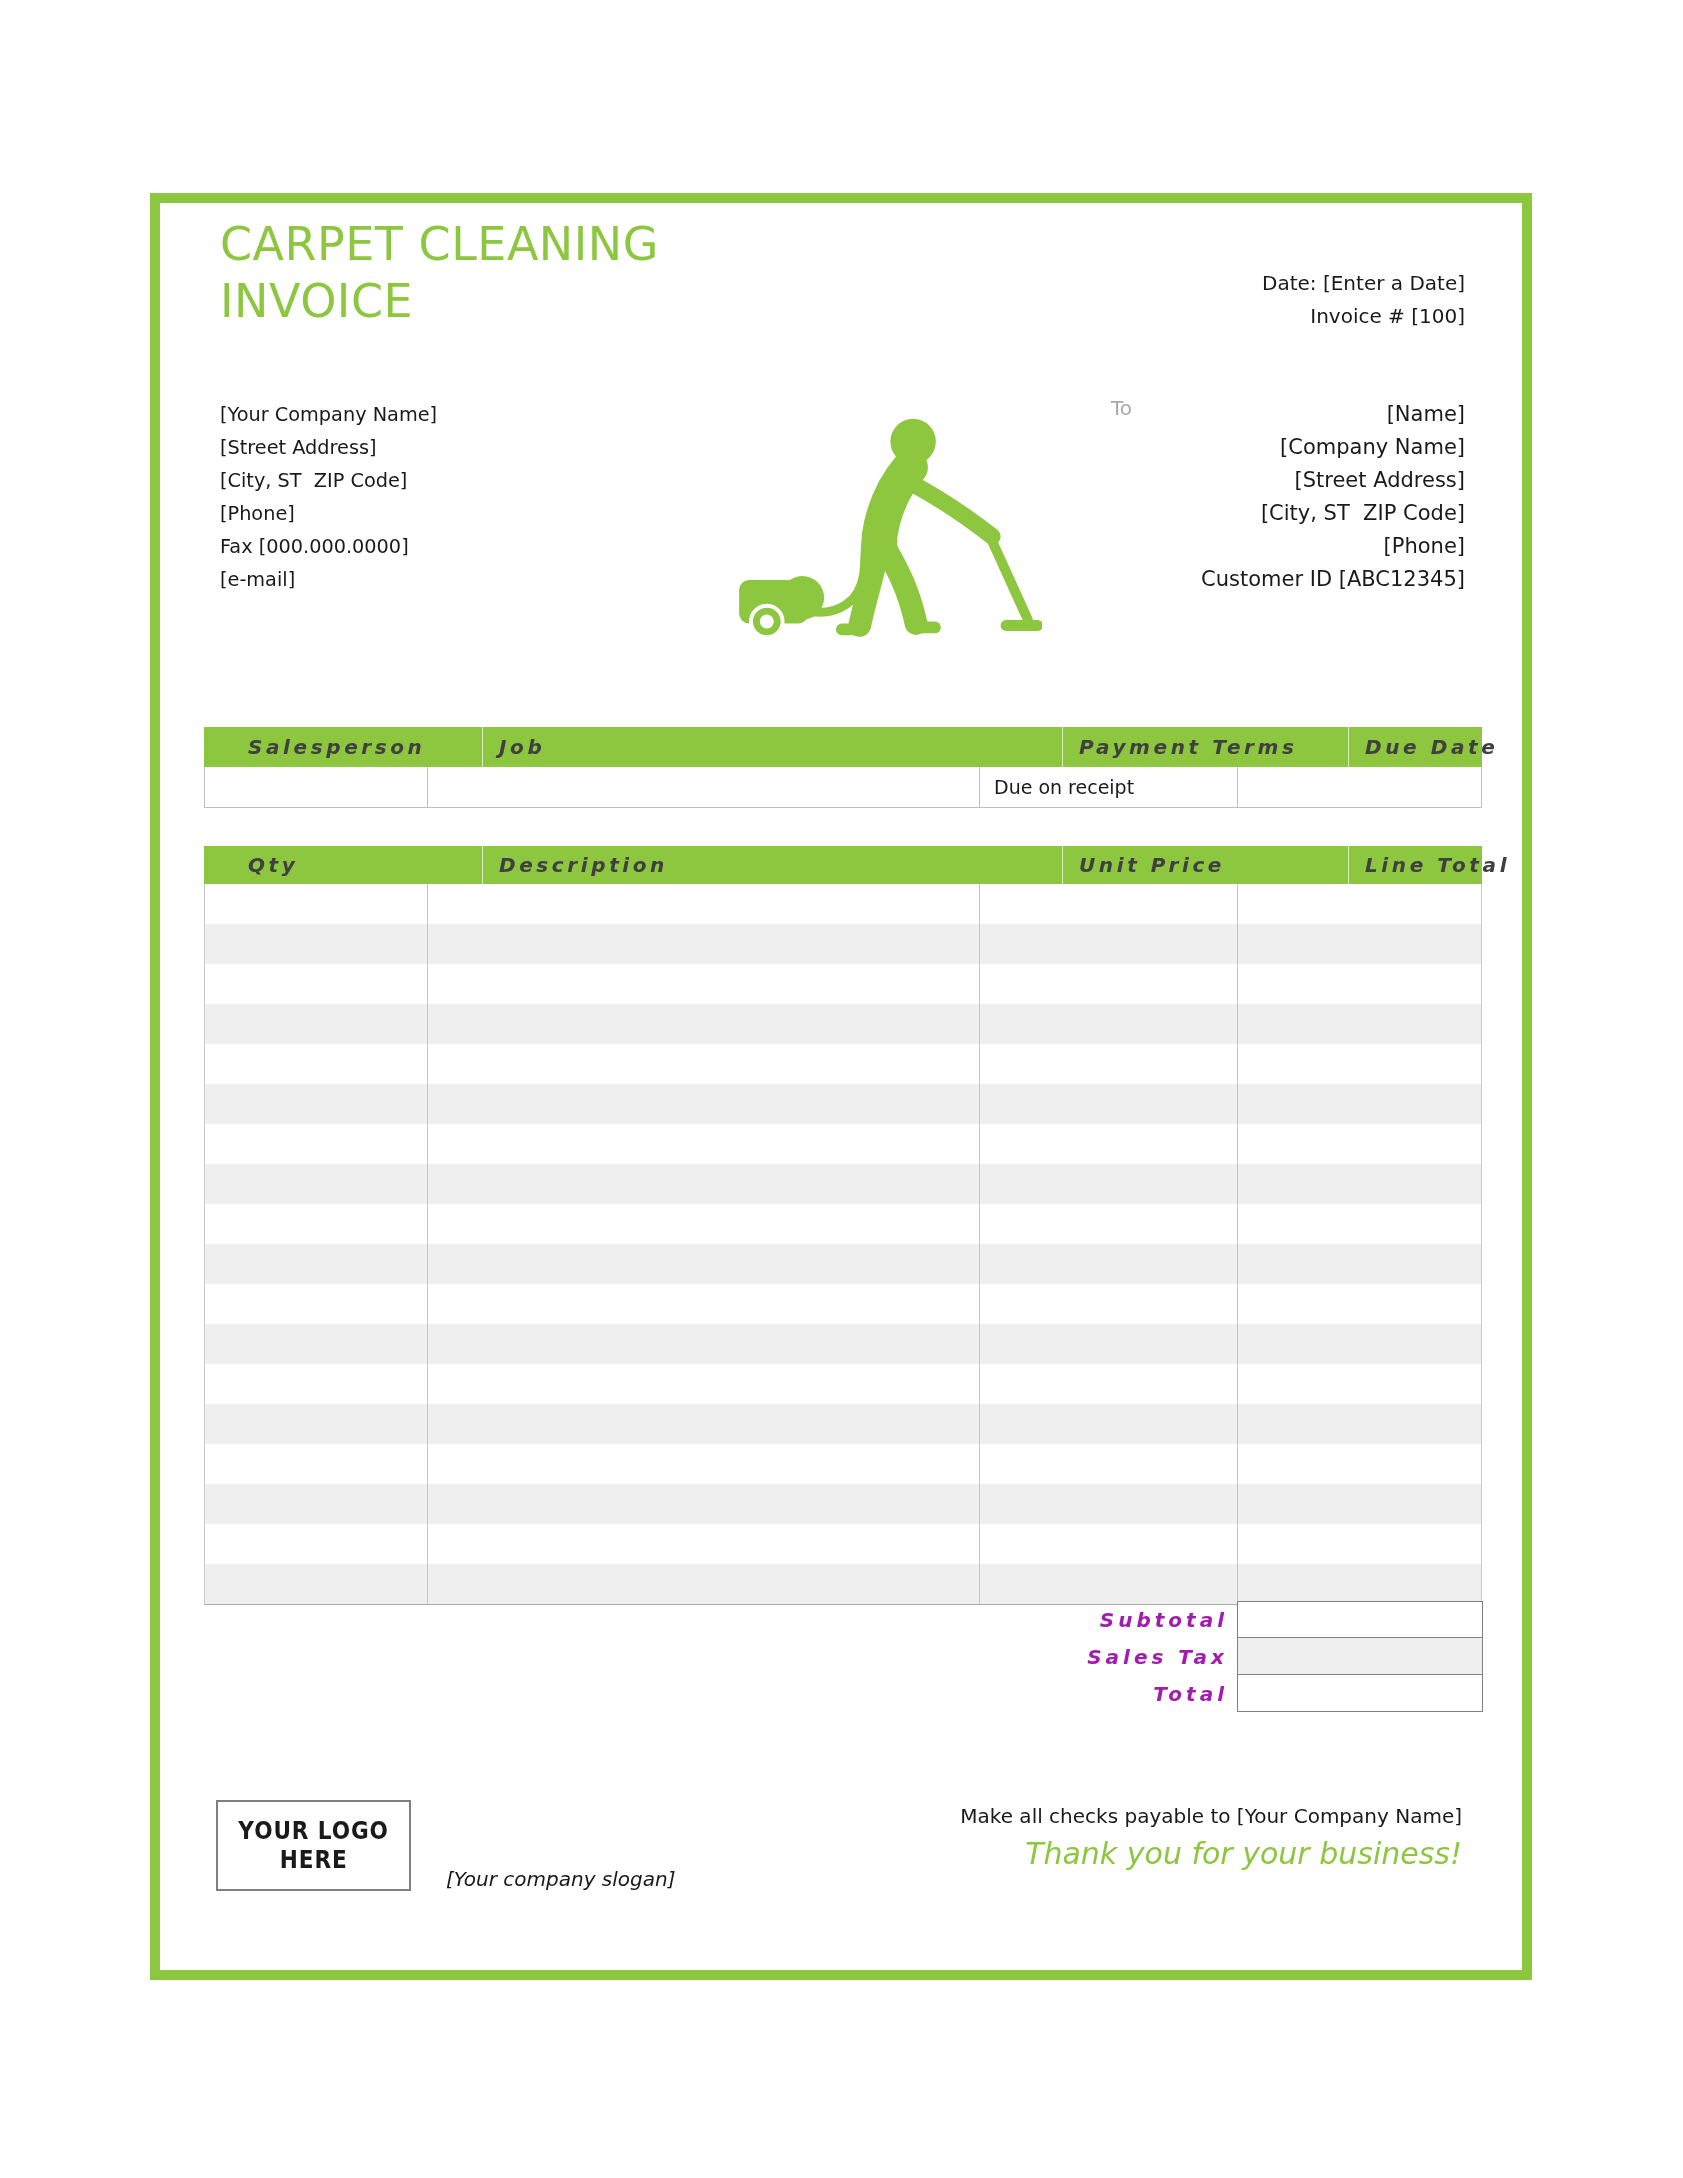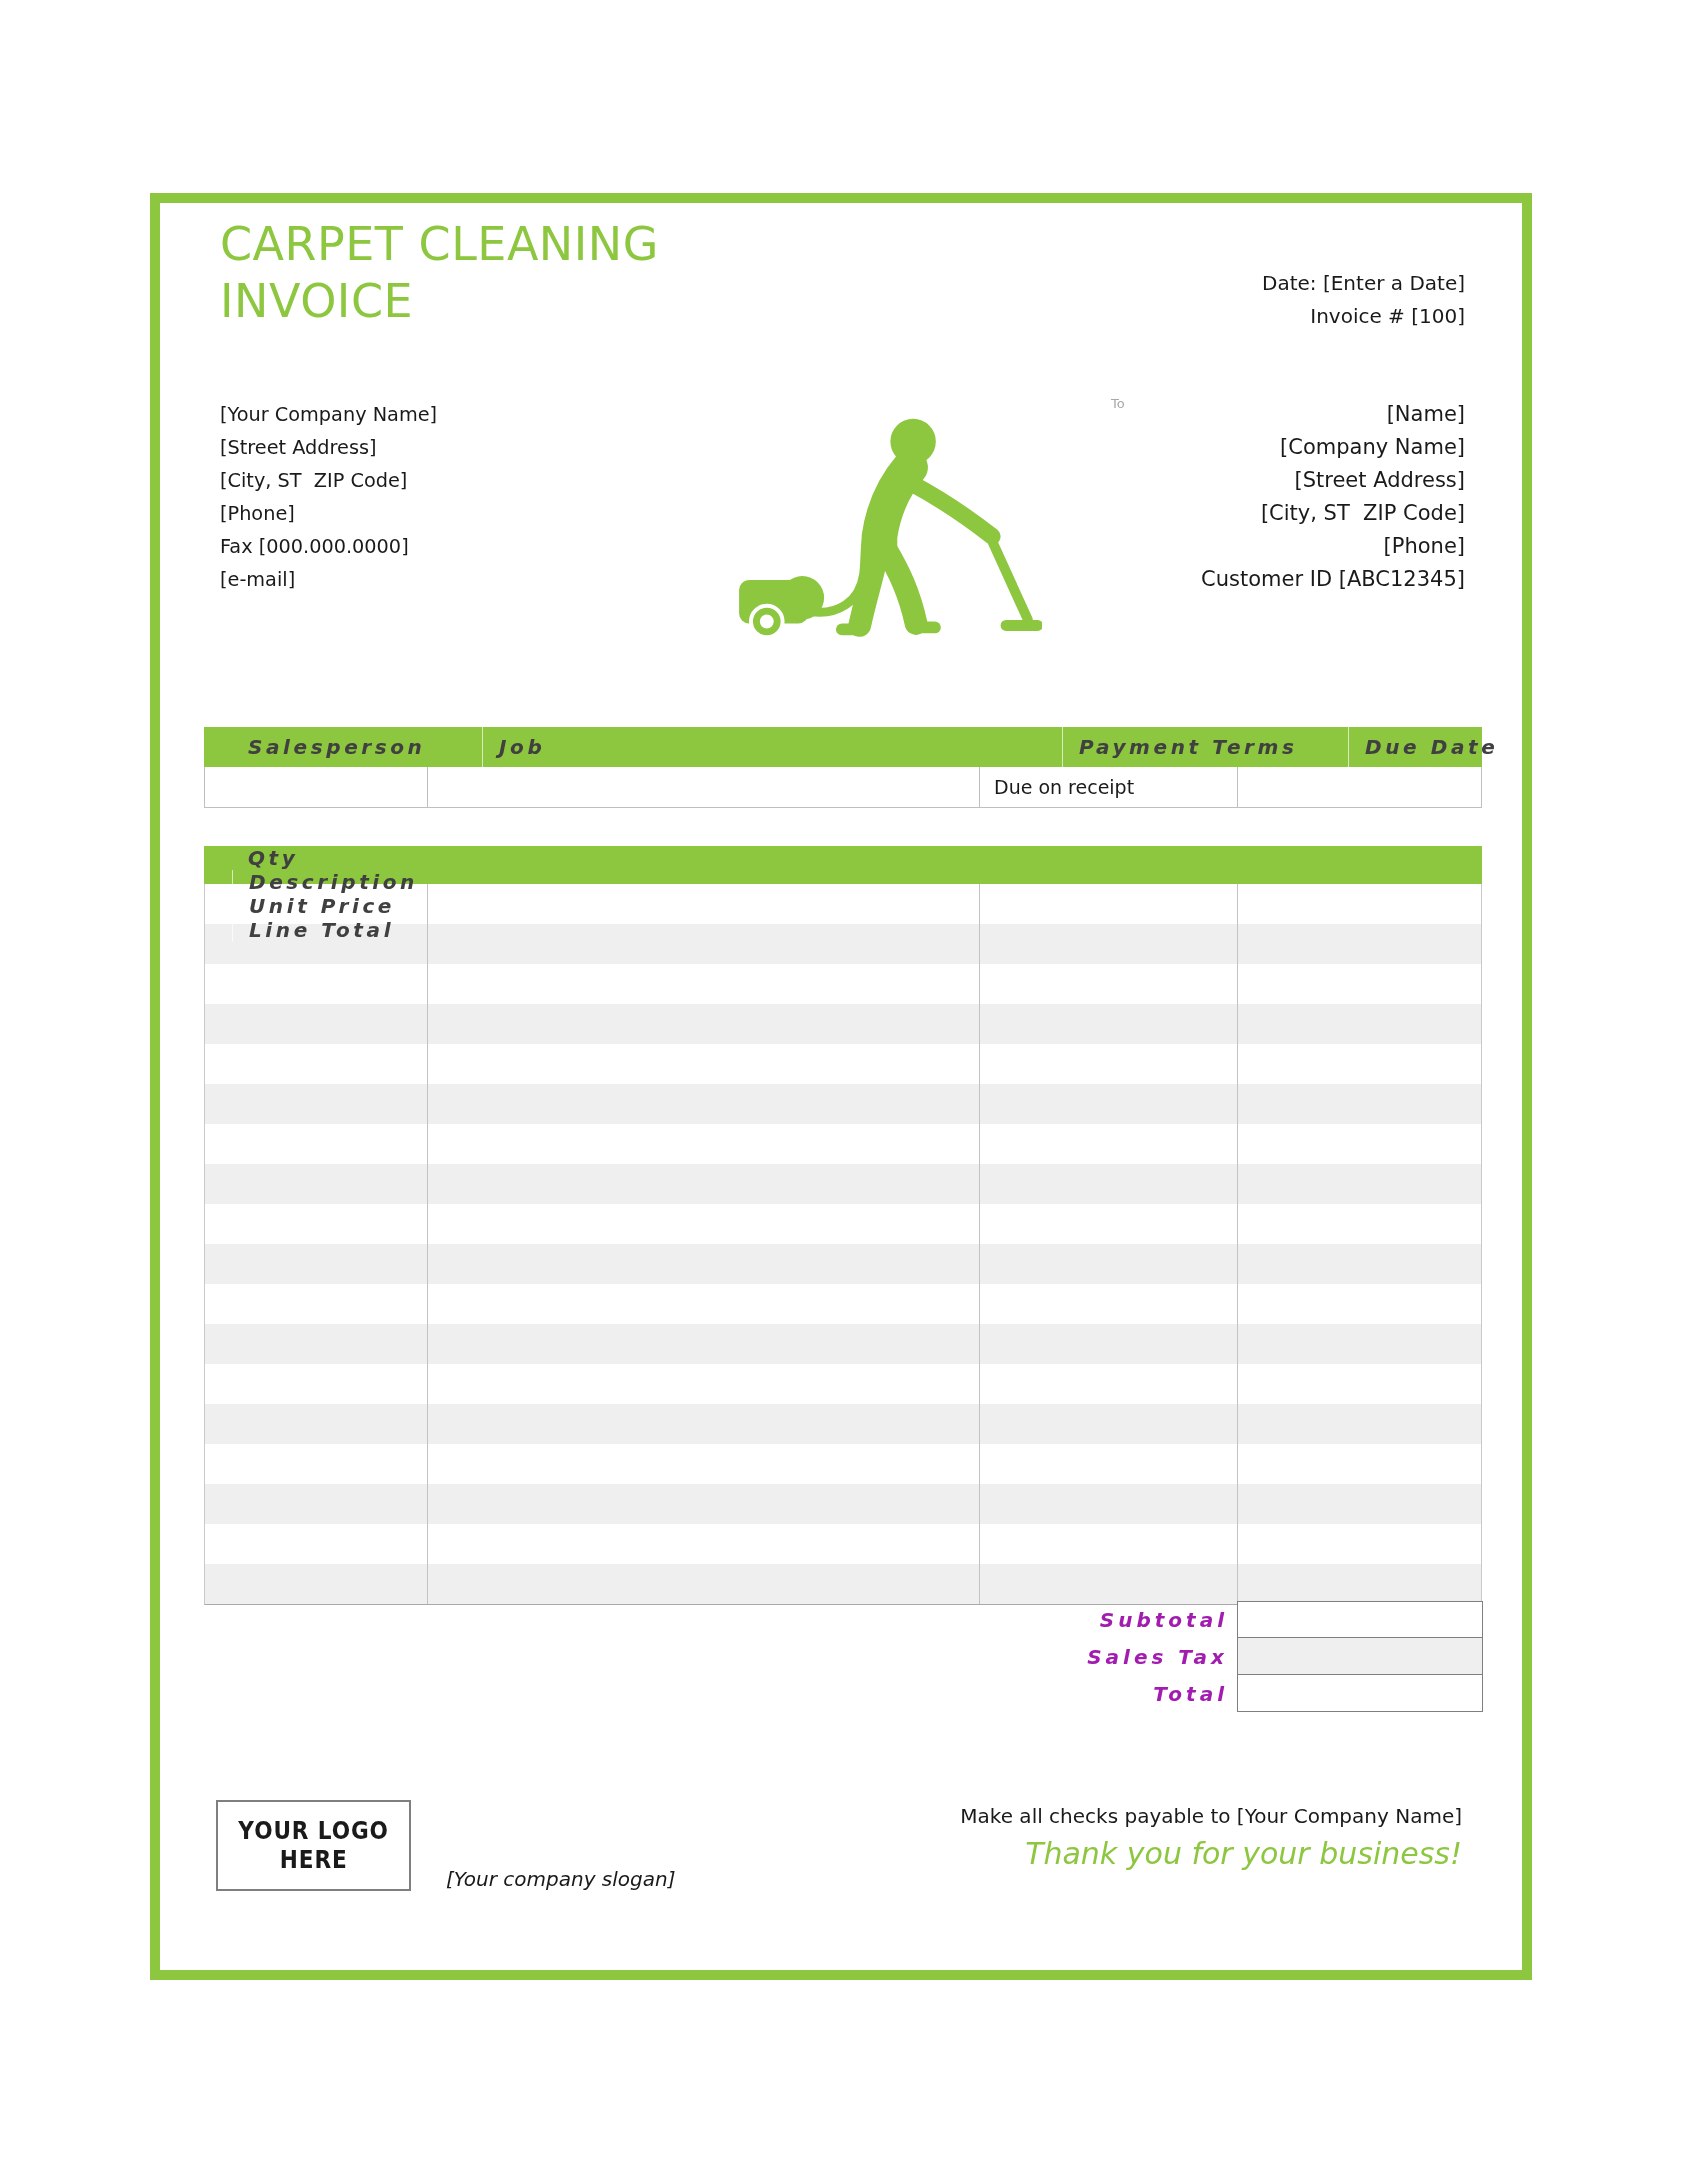--- a/index.html
+++ b/index.html
@@ -5,29 +5,29 @@
   html,body{margin:0;padding:0;background:#ffffff;}
   .page{position:relative;width:1683px;height:2178px;background:#fff;overflow:hidden;
         font-family:"DejaVu Sans","Liberation Sans",sans-serif;color:#1a1a1a;}
   .frame{position:absolute;left:150px;top:193px;width:1382px;height:1787px;
          border:10px solid #8dc63f;box-sizing:border-box;}
   .title{position:absolute;left:220px;top:216px;font-size:46px;line-height:57px;
          color:#8dc63f;letter-spacing:0.5px;}
   .date-block{position:absolute;right:218px;top:267px;text-align:right;font-size:20px;line-height:33px;}
   .company-block{position:absolute;left:220px;top:398px;font-size:19.3px;line-height:33px;}
   .company-block div,.recipient-block div{white-space:pre;}
-  .to-label{position:absolute;left:1111px;top:396px;font-size:13px;color:#a8a8a8;}
+  .to-label{position:absolute;left:1111px;top:396px;font-size:20px;color:#a8a8a8;}
   .recipient-block{position:absolute;right:218px;top:398px;text-align:right;font-size:21px;line-height:33px;}
   .cleaner-icon{position:absolute;left:715px;top:404px;width:327px;height:262px;}
   .tbl{position:absolute;left:204px;width:1278px;}
   .info-table{top:727px;}
   .items-table{top:846px;}
   .thead{display:flex;background:#8dc63f;align-items:stretch;}
   .info-table .thead{height:40px;}
-  .items-table .thead{height:38px;flex-direction:column;}
+  .items-table .thead{height:38px;}
   .th{box-sizing:border-box;display:flex;align-items:center;padding-left:16px;
       font-weight:bold;font-style:italic;font-size:20px;letter-spacing:0.18em;color:#404040;margin-left:28px;}
   .th + .th{border-left:1px solid rgba(255,255,255,0.65);}
   .w0{width:222px;flex:none;}.w1{width:552px;flex:none;}.w2{width:258px;flex:none;}.w3{width:246px;flex:none;}
   .info-body{display:flex;height:41px;border:1px solid #bfbfbf;border-top:none;box-sizing:border-box;background:#fff;}
   .info-cell{box-sizing:border-box;display:flex;align-items:center;padding-left:14px;font-size:19px;}
   .info-cell + .info-cell{border-left:1px solid #bfbfbf;}
   .items-body{border-left:1px solid #c9c9c9;border-right:1px solid #c9c9c9;border-bottom:1px solid #a9a9a9;
               box-sizing:border-box;overflow:hidden;}
   .irow{display:flex;height:40px;background:#fff;}

